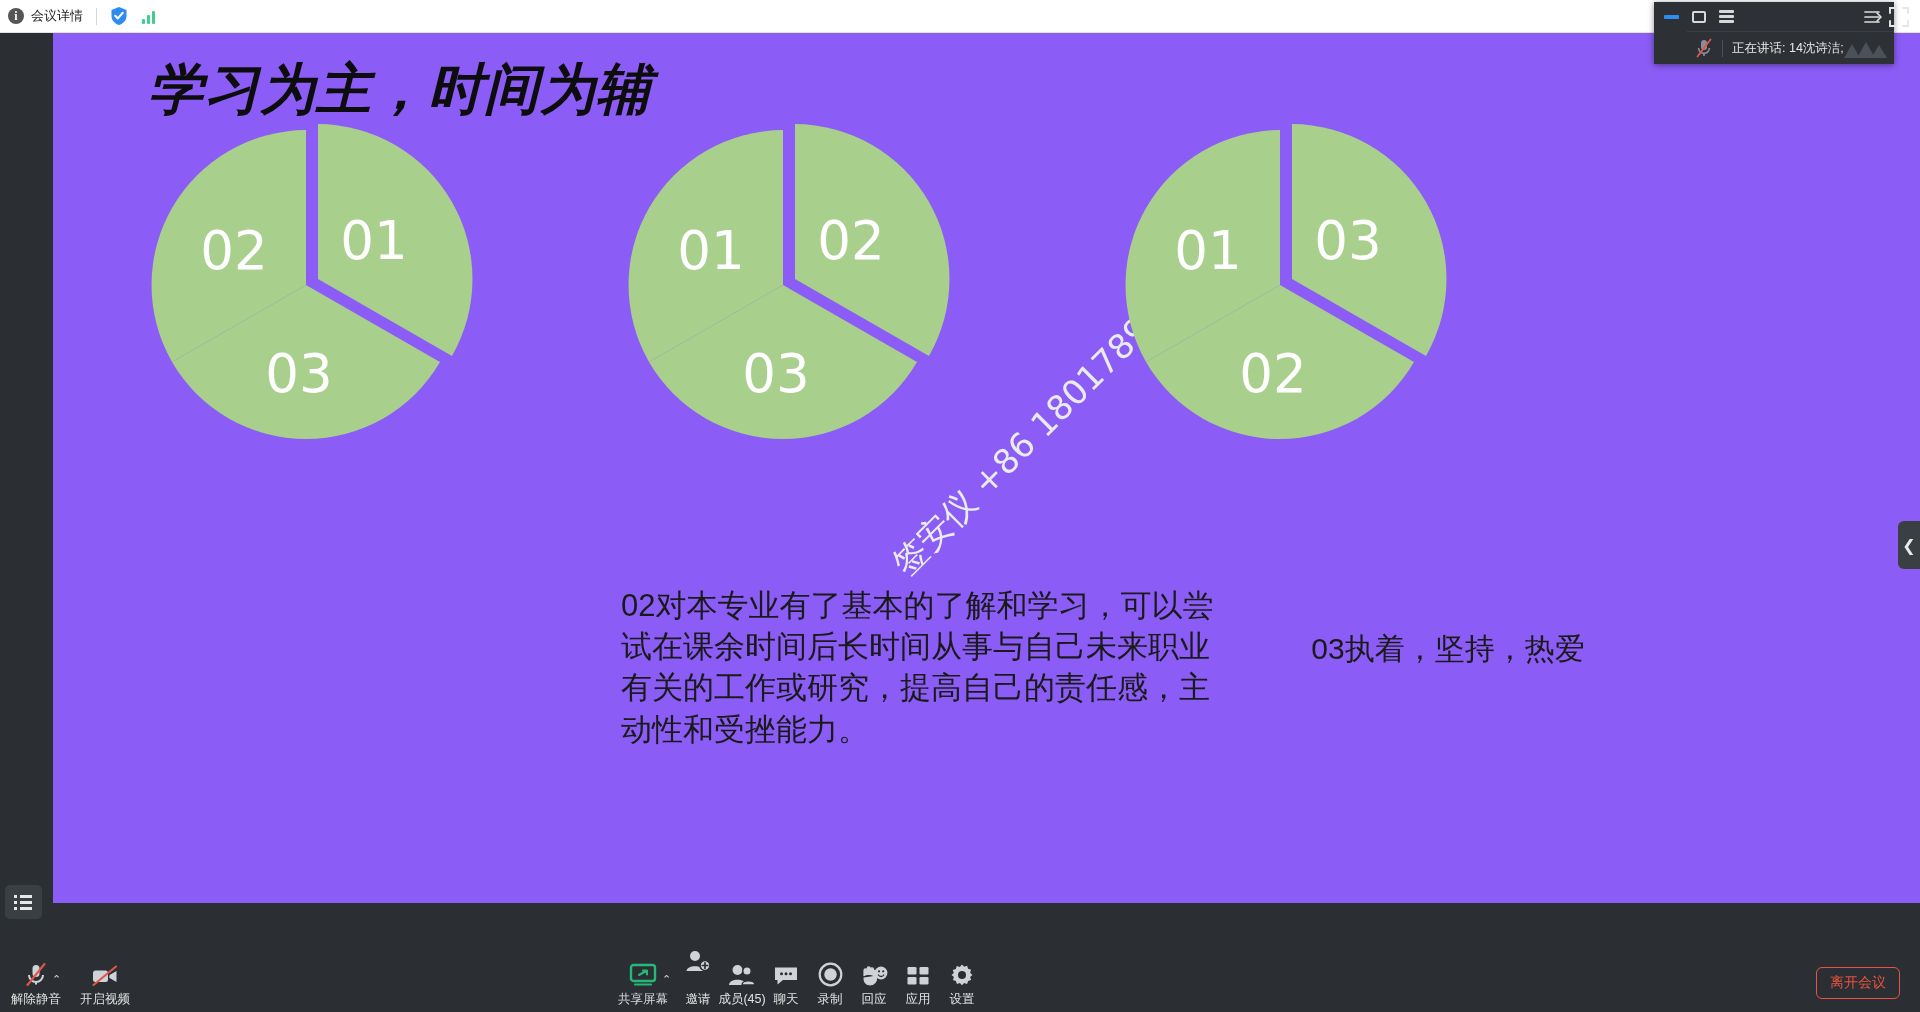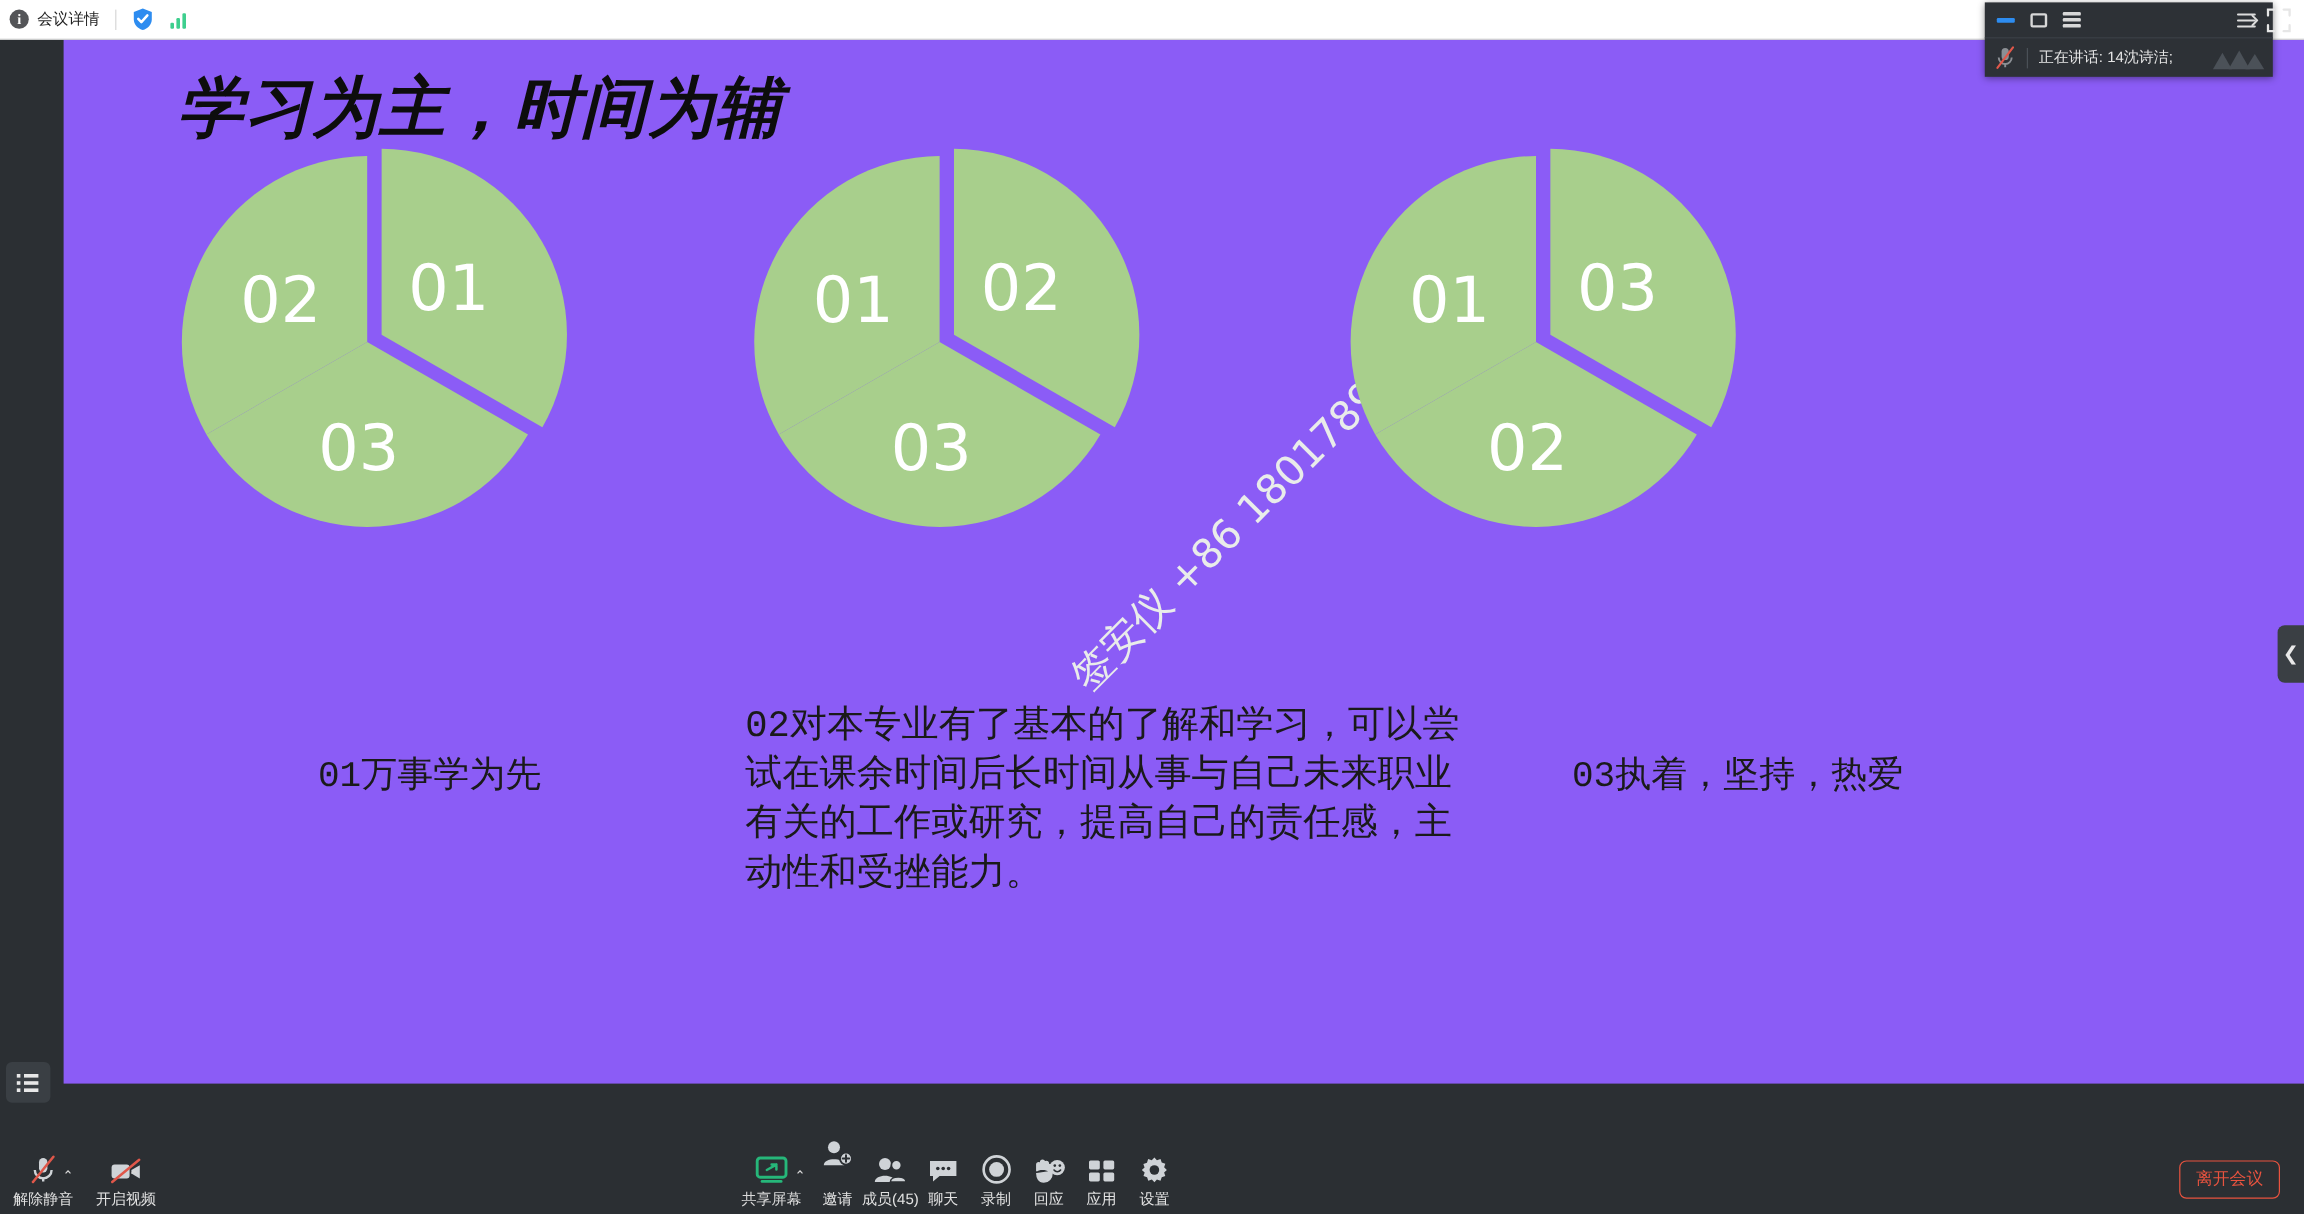--- a/index.html
+++ b/index.html
@@ -52,21 +52,21 @@
   .slice-label{
     fill:#ffffff; font-size:53px;
     font-family:"DejaVu Sans","Liberation Sans",sans-serif;
     text-anchor:middle; dominant-baseline:middle;
   }
 
   
   .caption{
     position:absolute; color:#1a1a1a;
     font-size:30px; line-height:1.32;
-    font-family:Liberation Mono, monospace;
+    font-family:Liberation Sans, sans-serif;
   }
   #cap0{ left:140px; top:596px; width:330px; text-align:center; }
   #cap1{ left:568px; top:552px; width:600px; font-size:31px; line-height:1.33;}
   #cap2{ left:1195px; top:596px; width:400px; text-align:center; }
 
   
   .watermark{
     position:absolute; left:830px; top:520px;
     transform:rotate(-45deg); transform-origin:left top;
     font-size:34px; color:#e9ecea; white-space:nowrap;
@@ -103,21 +103,21 @@
     height:29px; display:flex; align-items:center; padding:0 10px; gap:13px;
   }
   .fp-min{ width:15px;height:4px;background:#2d8cf0;border-radius:1px; }
   .fp-max{ width:14px;height:12px;border:2px solid #d8d8d8;border-radius:2px; }
   .fp-hamb{ width:15px; }
   .fp-hamb i{ display:block;height:2.5px;background:#d8d8d8;margin:2.5px 0;border-radius:1px; }
   .fp-spacer{ flex:1; }
   .fp-side{ width:20px;height:16px;position:relative; }
   .fp-row2{
     height:33px; border-top:1px solid #3b4046;
-    display:flex; align-items:center; padding:0 8px; gap:9px; position:relative;
+    display:flex; align-items:center; padding:0 8px; gap:9px; position:relative;margin-left:33px;
   }
   .fp-mic{ width:18px;height:20px;position:relative; }
   .fp-divider{ width:1px;height:17px;background:#4a5057; }
   .fp-text{ color:#e6e6e6; font-size:12.5px; white-space:nowrap; }
   .fp-wave{ position:absolute; right:6px; top:8px; }
 
   
   .fullscreen-btn{
     position:absolute; right:10px; top:6px; width:22px;height:22px; z-index:21;
   }
@@ -201,21 +201,20 @@
       <svg class="pie-svg" width="370" height="350" viewBox="0 0 370 350">
         <path d="M 175 180 L 175 25 A 155 155 0 0 0 41 257 Z" fill="#a8cf8c"></path>
         <path d="M 175 180 L 41 257 A 155 155 0 0 0 309 257 Z" fill="#a8cf8c"></path>
         <path d="M 187 174 L 187 19 A 155 155 0 0 1 321 251 Z" fill="#a8cf8c"></path>
         <text class="slice-label" x="103" y="149">01</text>
         <text class="slice-label" x="243" y="139">03</text>
         <text class="slice-label" x="168" y="272">02</text>
       </svg>
     </div>
 
-    <div class="caption" id="cap0">01万事学为先</div>
     <div class="caption" id="cap1">02对本专业有了基本的了解和学习，可以尝试在课余时间后长时间从事与自己未来职业有关的工作或研究，提高自己的责任感，主动性和受挫能力。</div>
     <div class="caption" id="cap2">03执着，坚持，热爱</div>
 
   </div>
 
   <div class="rail-btn">
     <span class="lines">
       <div>
           <i class="d"></i>
           <i class="l"></i>

